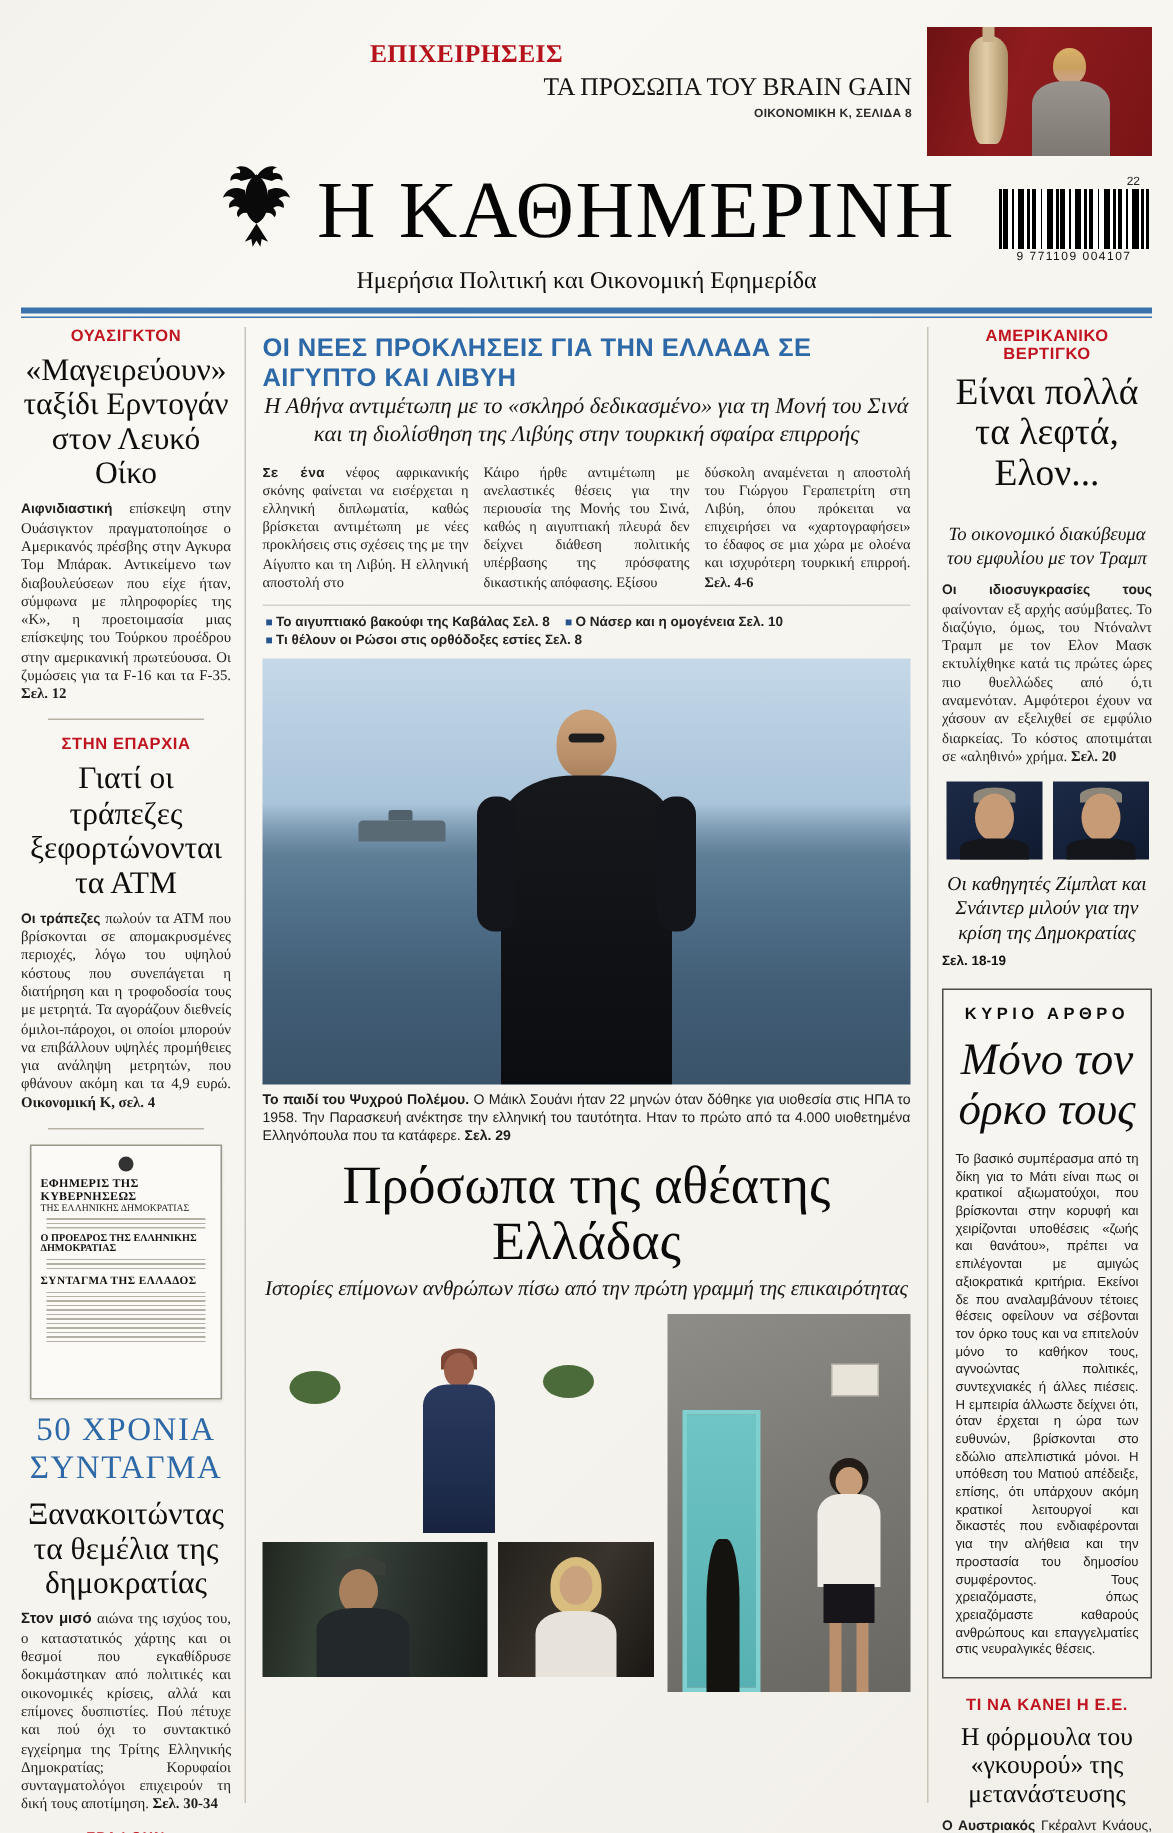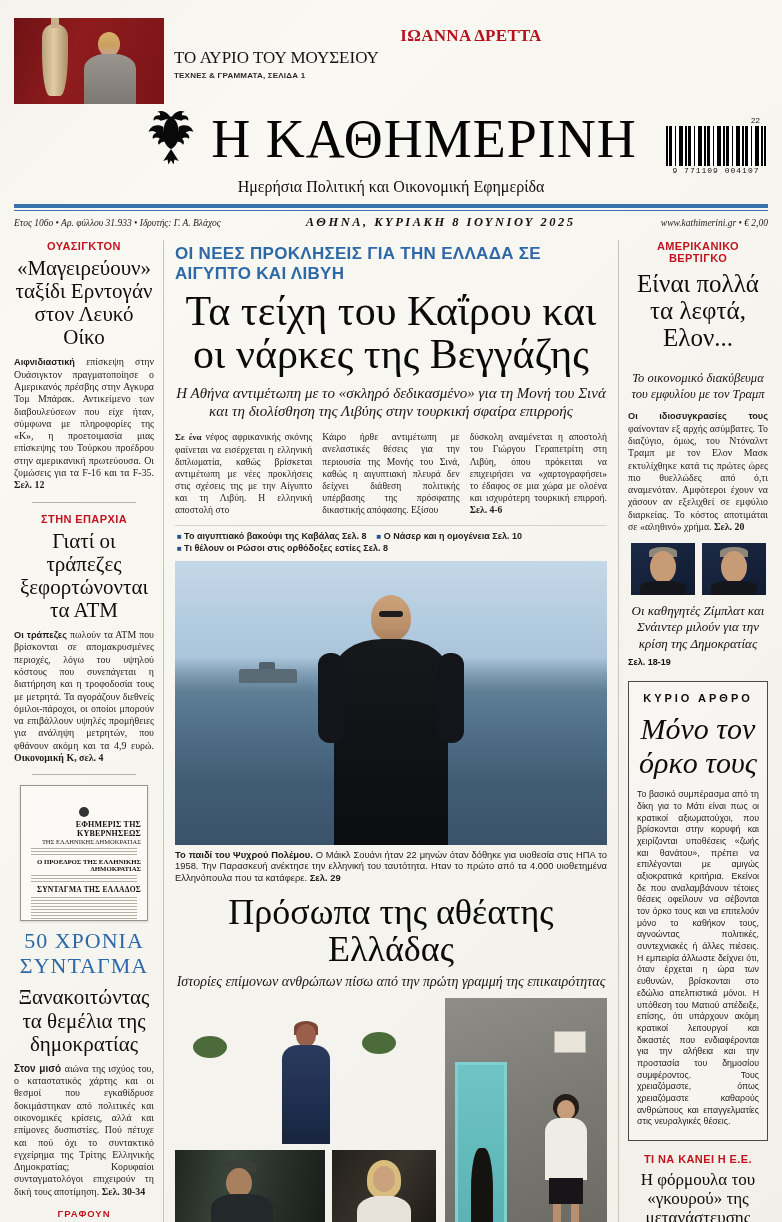--- a/index.html
+++ b/index.html
@@ -26,21 +26,21 @@
   .t-body { position:absolute; left:0; top:22px; width:52px; height:50px; border-radius:40% 40% 0 0/30% 30% 0 0; background:linear-gradient(180deg,#9a948e,#7d7872); }
   
   .masthead { position:relative; text-align:center; padding-top:2px; }
   .mast-row { display:flex; justify-content:center; align-items:center; gap:14px; }
   .mast-title { font-family:"Liberation Serif",serif; font-weight:normal; font-size:54px; letter-spacing:1px; color:#050505; line-height:1; white-space:nowrap; }
   .mast-sub { font-family:"Liberation Serif",serif; font-size:16px; color:#101010; margin-top:6px; }
   .barcode-wrap { position:absolute; right:16px; top:12px; width:100px; text-align:center; }
   .barcode-flag { font-size:8px; text-align:right; color:#222; padding-right:6px; }
   .barcode { height:40px; margin-top:1px;
     background:repeating-linear-gradient(90deg,#000 0 2px,#fff 2px 3px,#000 3px 6px,#fff 6px 9px,#000 9px 10px,#fff 10px 13px,#000 13px 17px,#fff 17px 19px); }
-  .barcode-num { font-family:Liberation Mono, monospace; font-size:8px; color:#111; letter-spacing:1px; }
+  .barcode-num { font-family:Liberation Sans, sans-serif; font-size:8px; color:#111; letter-spacing:1px; }
   
   .dateline-rules { margin:8px 14px 0; border-top:4px solid #3a72ae; }
   .dateline-rules .thin { border-top:1px solid #3a72ae; margin-top:2px; }
   .dateline { display:flex; justify-content:space-between; align-items:baseline; margin:4px 14px 0; padding-bottom:4px; }
   .dateline .dl-left,.dateline .dl-right { font-family:"Liberation Serif",serif; font-style:italic; font-size:9.5px; color:#222; }
   .dateline .dl-center { font-family:"Liberation Serif",serif; font-style:italic; font-weight:bold; font-size:12.5px; letter-spacing:2.5px; color:#111; }
   
   .grid { display:flex; margin:6px 14px 0; height:984px; }
   .col-side { width:150px; flex:none; }
   .col-left { padding-right:9px; border-right:1px solid #c9c4b8; }
@@ -48,21 +48,21 @@
   .col-center { flex:1; padding:0 11px; }
   .kicker { font-size:11px; font-weight:bold; text-align:center; letter-spacing:.4px; }
   .kicker.red { color:#c01420; }
   .side-headline { font-family:"Liberation Serif",serif; font-size:21px; line-height:1.1; text-align:center; color:#0e0e0e; margin:5px 0 7px; }
   .serif-body { font-family:"Liberation Serif",serif; font-size:9.9px; line-height:1.24; text-align:justify; color:#1d1d1d; }
   .sans-body { font-size:9.2px; line-height:1.3; text-align:justify; color:#1d1d1d; }
   .lead-b { font-weight:bold; }
   .ref-b { font-weight:bold; }
   .side-div { border:none; border-top:1px solid #b7b2a6; margin:10px 18px; }
   
-  .gazette { height:136px; margin:2px 6px 8px; background:#fbfaf6; border:1px solid #9a958a; box-shadow:0 1px 2px rgba(0,0,0,.15); padding:21px 6px 0; text-align:right; overflow:hidden; }
+  .gazette { height:170px; margin:2px 6px 8px; background:#fbfaf6; border:1px solid #9a958a; box-shadow:0 1px 2px rgba(0,0,0,.15); padding:7px 6px 0; text-align:left; overflow:hidden; }
   .gz-emblem { width:10px; height:10px; border-radius:50%; background:#333; margin:0 auto 3px; }
   .gz1 { font-family:"Liberation Serif",serif; font-weight:bold; font-size:8px; letter-spacing:.2px; color:#111; }
   .gz2 { font-family:"Liberation Serif",serif; font-size:6.5px; color:#222; }
   .gz-lines { height:7px; margin:3px 4px; background:repeating-linear-gradient(180deg,#b5b0a5 0 1px,transparent 1px 3px); }
   .gz3 { font-family:"Liberation Serif",serif; font-weight:bold; font-size:6.8px; color:#111; margin-top:2px; }
   .gz4 { font-family:"Liberation Serif",serif; font-weight:bold; font-size:7.5px; color:#111; margin-top:3px; letter-spacing:.3px; }
   .gz-lines.tall { height:34px; }
   .banner-blue { font-family:"Liberation Serif",serif; font-size:22px; line-height:1.12; letter-spacing:1px; color:#2d68a7; text-align:center; margin:4px 0 8px; }
   .authors-head { font-size:9.5px; font-weight:bold; color:#c01420; text-align:center; letter-spacing:1px; margin:10px 0 4px; }
   
@@ -133,31 +133,31 @@
   .edit-title { font-family:"Liberation Serif",serif; font-style:italic; font-size:30px; line-height:1.12; text-align:center; color:#0d0d0d; margin:8px 0 10px; }
   .edit-body { font-size:8.8px; line-height:1.33; text-align:justify; color:#1b1b1b; }
   .eu-headline { font-family:"Liberation Serif",serif; font-size:17px; line-height:1.12; text-align:center; color:#0d0d0d; margin:5px 0 7px; }
 </style>
 </head>
 <body>
 
 <div class="page">
 
   <div class="teasers">
+    <div class="teaser left">
+      <div class="kicker">ΕΠΙΧΕΙΡΗΣΕΙΣ</div>
+      <div class="t-title">ΤΑ ΠΡΟΣΩΠΑ ΤΟΥ BRAIN GAIN</div>
+      <div class="t-ref">ΟΙΚΟΝΟΜΙΚΗ Κ, ΣΕΛΙΔΑ 8</div>
+    </div>
     <div class="teaser-photo">
       <div class="vase"></div>
       <div class="t-person">
         <div class="t-head"></div>
         <div class="t-body"></div>
       </div>
-    </div>
-    <div class="teaser right">
-      <div class="kicker">ΙΩΑΝΝΑ ΔΡΕΤΤΑ</div>
-      <div class="t-title">ΤΟ ΑΥΡΙΟ ΤΟΥ ΜΟΥΣΕΙΟΥ</div>
-      <div class="t-ref">ΤΕΧΝΕΣ &amp; ΓΡΑΜΜΑΤΑ, ΣΕΛΙΔΑ 1</div>
     </div>
   </div>
 
   <div class="masthead">
     <div class="mast-row">
       <span>
         <svg width="52" height="62" viewBox="0 0 60 72" aria-hidden="true">
           <g fill="#0a0a0a">
             <path d="M30 14 C26 6 18 4 14 7 c3 0 4 2 3 4 -5 -1 -8 3 -7 6 2 -2 5 -2 8 0 z"></path>
             <path d="M30 14 C34 6 42 4 46 7 c-3 0 -4 2 -3 4 5 -1 8 3 7 6 -2 -2 -5 -2 -8 0 z"></path>
@@ -174,25 +174,20 @@
       <div class="barcode-flag">22</div>
       <div class="barcode"></div>
       <div class="barcode-num">9 771109 004107</div>
     </div>
     <div class="mast-sub">Ημερήσια Πολιτική και Οικονομική Εφημερίδα</div>
   </div>
 
   <div class="dateline-rules">
       <div class="thin"></div>
     </div>
-  <div class="dateline">
-    <span class="dl-left">Ετος 106ο • Αρ. φύλλου 31.933 • Ιδρυτής: Γ. Α. Βλάχος</span>
-    <span class="dl-center">ΑΘΗΝΑ, ΚΥΡΙΑΚΗ 8 ΙΟΥΝΙΟΥ 2025</span>
-    <span class="dl-right">www.kathimerini.gr • € 2,00</span>
-  </div>
 
   <div class="grid">
 
     <div class="col-side col-left">
       <div>
         <div class="kicker red">ΟΥΑΣΙΓΚΤΟΝ</div>
         <div class="side-headline">«Μαγειρεύουν» ταξίδι Ερντογάν στον Λευκό Οίκο</div>
         <div class="serif-body">
           <span class="lead-b" style="font-family:'Liberation Sans',sans-serif;font-size:9.2px">Αιφνιδιαστική </span>
           <span>επίσκεψη στην Ουάσιγκτον πραγματοποίησε ο Αμερικανός πρέσβης στην Αγκυρα Τομ Μπάρακ. Αντικείμενο των διαβουλεύσεων που είχε ήταν, σύμφωνα με πληροφορίες της «Κ», η προετοιμασία μιας επίσκεψης του Τούρκου προέδρου στην αμερικανική πρωτεύουσα. Οι ζυμώσεις για τα F-16 και τα F-35. </span>
@@ -229,25 +224,24 @@
           <span class="ref-b">Σελ. 30-34</span>
         </div>
         <div class="authors-head">ΓΡΑΦΟΥΝ</div>
 
       </div>
 
     </div>
 
     <div class="col-center">
       <div class="main-kicker">ΟΙ ΝΕΕΣ ΠΡΟΚΛΗΣΕΙΣ ΓΙΑ ΤΗΝ ΕΛΛΑΔΑ ΣΕ ΑΙΓΥΠΤΟ ΚΑΙ ΛΙΒΥΗ</div>
-      <div class="main-headline">Τα τείχη του Καΐρου και οι νάρκες της Βεγγάζης</div>
       <div class="main-deck">Η Αθήνα αντιμέτωπη με το «σκληρό δεδικασμένο» για τη Μονή του Σινά και τη διολίσθηση της Λιβύης στην τουρκική σφαίρα επιρροής</div>
       <div class="main-cols">
         <div class="mcol">
-          <span class="lead-b" style="font-family:Liberation Serif, serif;font-size:9px">Σε ένα </span>
+          <span class="lead-b" style="font-family:Liberation Mono, monospace;font-size:9px">Σε ένα </span>
           <span>νέφος αφρικανικής σκόνης φαίνεται να εισέρχεται η ελληνική διπλωματία, καθώς βρίσκεται αντιμέτωπη με νέες προκλήσεις στις σχέσεις της με την Αίγυπτο και τη Λιβύη. Η ελληνική αποστολή στο</span>
         </div>
         <div class="mcol">Κάιρο ήρθε αντιμέτωπη με ανελαστικές θέσεις για την περιουσία της Μονής του Σινά, καθώς η αιγυπτιακή πλευρά δεν δείχνει διάθεση πολιτικής υπέρβασης της πρόσφατης δικαστικής απόφασης. Εξίσου</div>
         <div class="mcol">
           <span>δύσκολη αναμένεται η αποστολή του Γιώργου Γεραπετρίτη στη Λιβύη, όπου πρόκειται να επιχειρήσει να «χαρτογραφήσει» το έδαφος σε μια χώρα με ολοένα και ισχυρότερη τουρκική επιρροή. </span>
           <span class="ref-b">Σελ. 4-6</span>
         </div>
       </div>
       <div class="related">
         <span class="rel-item">Το αιγυπτιακό βακούφι της Καβάλας Σελ. 8</span>

